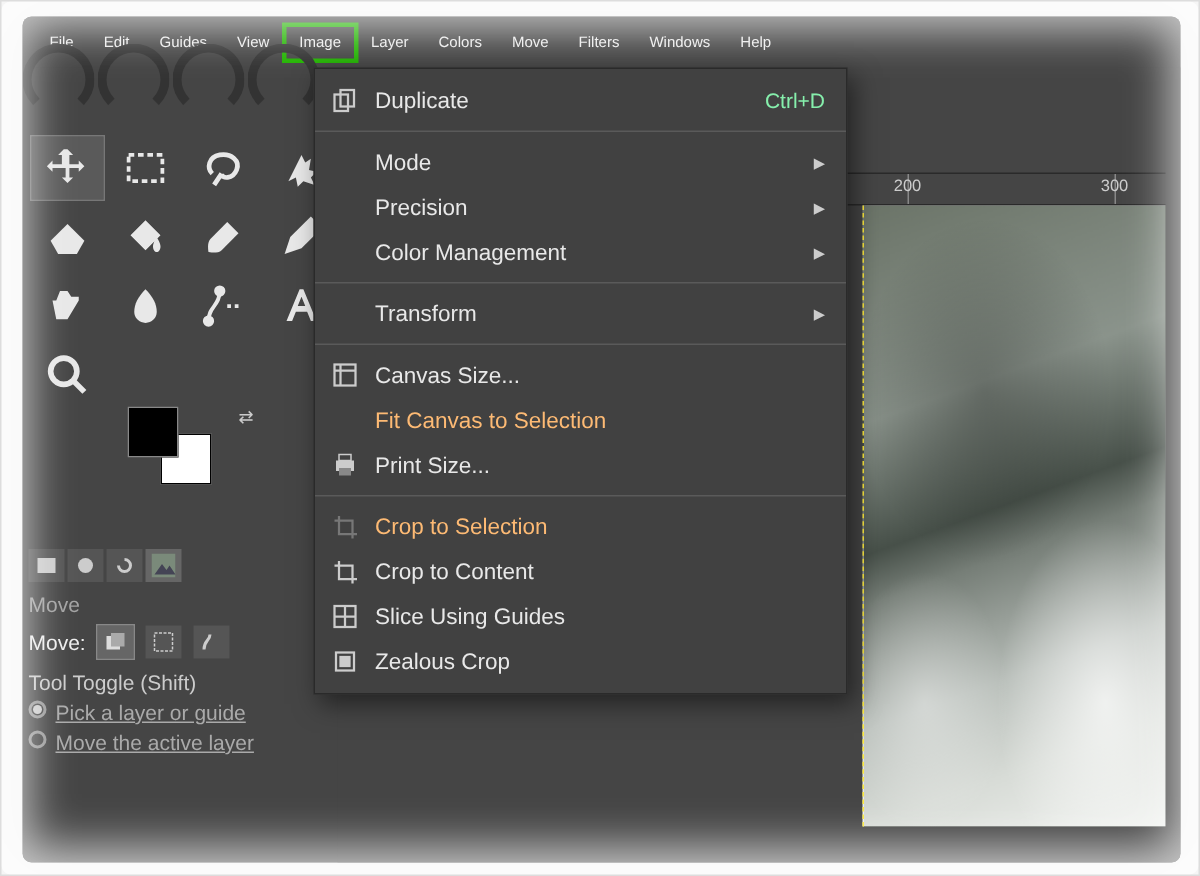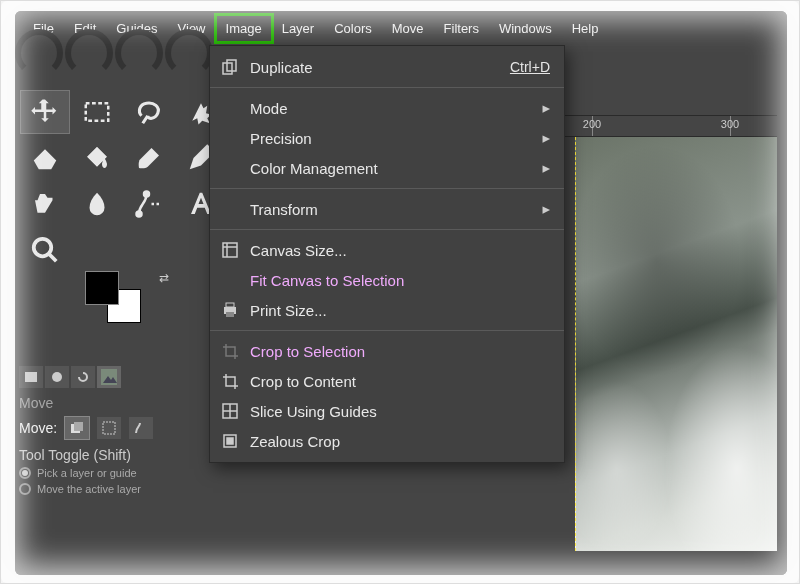--- a/index.html
+++ b/index.html
@@ -25,21 +25,21 @@
     overflow: hidden;
   }
   
   .menubar {
     display: flex;
     align-items: center;
     height: 34px;
     padding: 0 8px;
     gap: 0;
     background: #454545;
-    font-size: 13px;
+    font-size: 10px;
   }
   .menubar-item {
     padding: 6px 10px;
     cursor: default;
   }
   .menubar-item.highlight {
     outline: 3px solid #22b400;
     outline-offset: -1px;
   }
   
@@ -109,33 +109,33 @@
   .dock-tabs { display:flex; gap:2px; height:24px; align-items:center;}
   .dock-tab { width:24px; height:22px; background:#555; display:flex;align-items:center;justify-content:center;}
   .dock-tab svg{width:16px;height:16px;}
   .dock-tab.img { background:#666; }
   .tool-title { margin-top:6px; font-size:14px; color:#a3a3a3;}
   .opt-row { display:flex; align-items:center; gap:8px; margin-top:6px; font-size:14px;}
   .opt-btn { width:24px;height:22px;background:#555;display:flex;align-items:center;justify-content:center;}
   .opt-btn svg{width:16px;height:16px;}
   .opt-btn.sel{outline:1px solid #888;background:#666;}
   .section-label{font-size:14px;color:#ccc;margin-top:8px;}
-  .radio-row{display:flex;align-items:flex-start;gap:6px;margin-top:4px;font-size:11px;color:#aaa;}
+  .radio-row{display:flex;align-items:flex-start;gap:6px;margin-top:4px;font-size:14px;color:#aaa;text-decoration:underline;}
   .radio{width:12px;height:12px;border-radius:50%;border:2px solid #999;}
   .radio.on::after{content:"";display:block;width:6px;height:6px;background:#ccc;border-radius:50%;margin:1px;}
   
   .canvas-zone {
     position: absolute;
     left: 210px; top: 0;
     right: 0; bottom: 0;
     background: #454545;
   }
   .ruler-h {
     position:absolute;
-    top: 70px; left: 319px;
+    top: 70px; left: 332px;
     right: 10px;
     height: 22px;
     background:#454545;
     border-top: 1px solid #2a2a2a;
     border-bottom: 1px solid #2a2a2a;
   }
   .ruler-h .tick{position:absolute;top:0;bottom:0;width:1px;background:#888;}
   .ruler-h .lab{position:absolute;top:2px;font-size:11px;color:#ccc;transform:translateX(-50%);}
   .image-viewport{
     position:absolute;
@@ -169,25 +169,25 @@
   }
   .menu-item {
     display: flex;
     align-items: center;
     height: 30px;
     padding: 0 14px 0 10px;
     color: #e8e8e8;
     gap: 10px;
     position: relative;
   }
-  .menu-item.disabled { color: #f0abfc; }
+  .menu-item.disabled { color: #fdba74; }
   .menu-item .icon-slot{ width:20px; height:20px; display:flex;align-items:center;justify-content:center;flex:none;}
   .menu-item .icon-slot svg{width:18px;height:18px;}
   .menu-item .label{ flex:1; }
-  .menu-item .accel{ color:#e5e5e5; font-size:14px; margin-left:auto;text-decoration:underline;}
+  .menu-item .accel{ color:#86efac; font-size:14px; margin-left:auto;}
   .menu-item .submenu-arrow{ margin-left:auto; color:#ccc; }
   .menu-item.highlight-box{ outline:3px solid #22b400; outline-offset:-2px;}
   .menu-sep{height:1px;background:#5a5a5a;margin:5px 0;}
   
   .vignette{position:absolute;inset:0;pointer-events:none;border-radius:6px;box-shadow:inset 0 0 30px 18px rgba(255,255,255,0.7);}
 </style>
 </head>
 <body>
 
 <div class="app">

